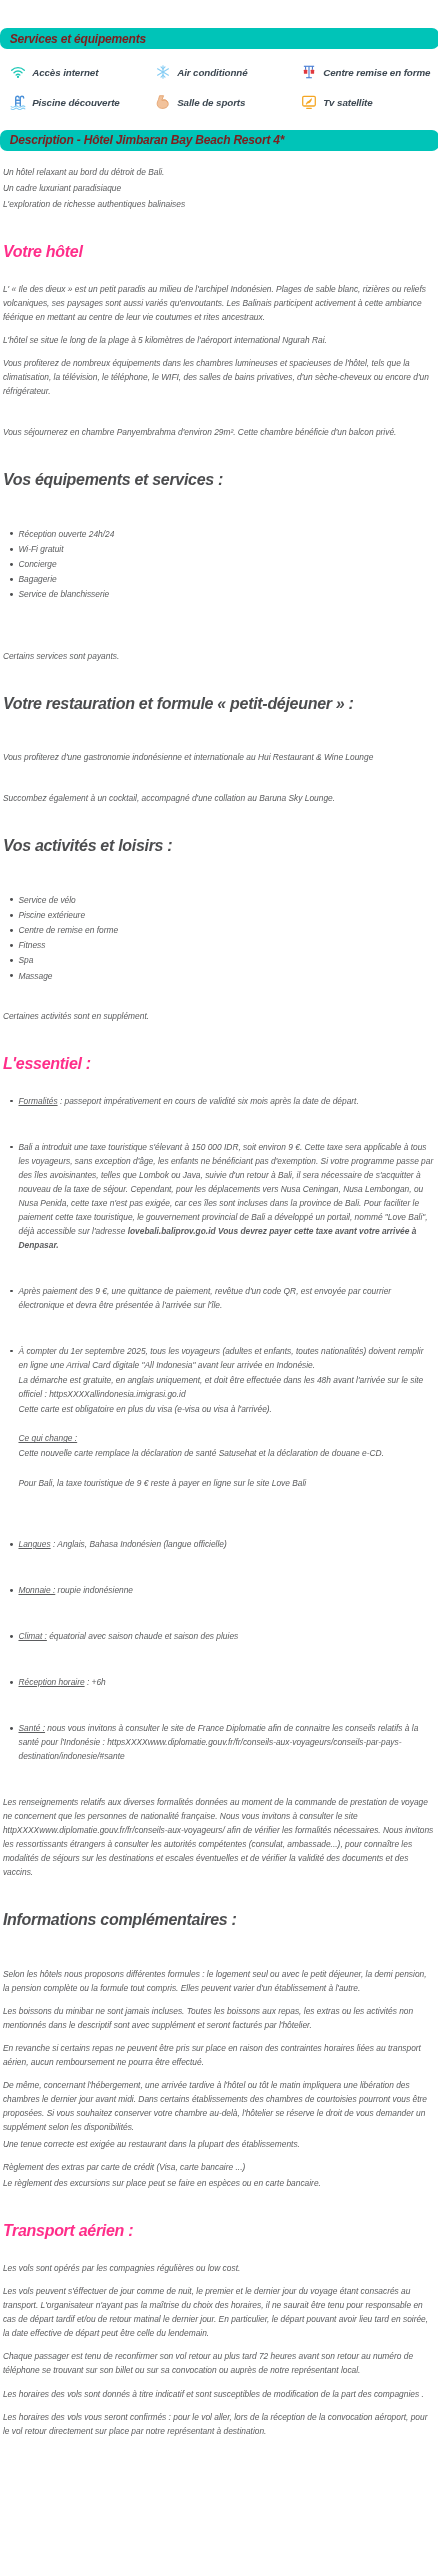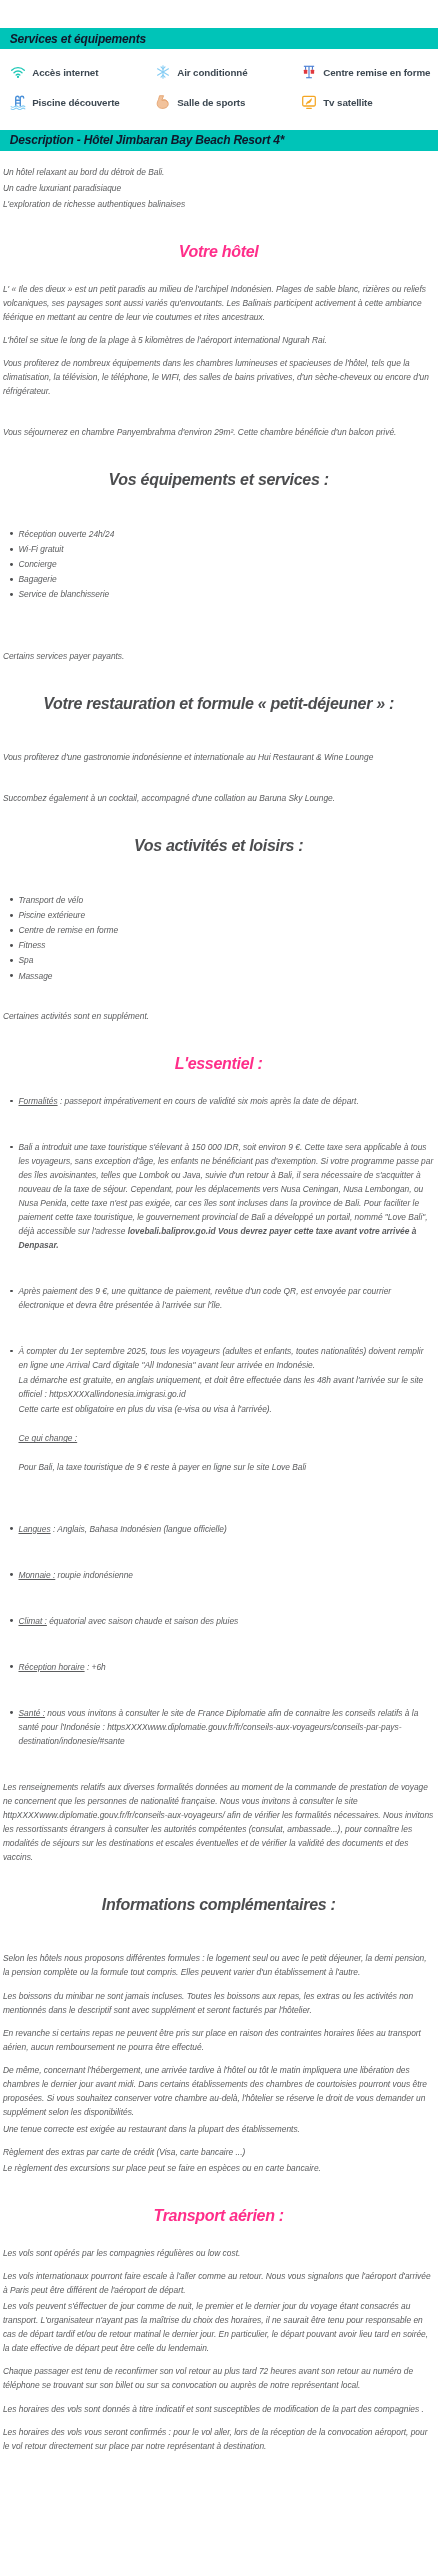--- a/index.html
+++ b/index.html
@@ -1,25 +1,25 @@
 <!DOCTYPE html>
 <html style="font-size:9.3px"><head>
 <meta charset="utf-8">
 <style>
   html,body{margin:0;padding:0;background:#fff;}
   .page{width:439px;min-height:2576px;background:#fff;font-family:"Liberation Sans",sans-serif;color:#5b5c5e;}
   .top-space{height:28px;}
-  .bar{background:#00c4b8;color:#0f172a;font-style:italic;font-weight:bold;font-size:12px;line-height:14px;padding:3.5px 0 3.5px 9.8px;letter-spacing:-0.2px;}
+  .bar{background:#00c4b8;color:#7f1d1d;font-style:italic;font-weight:bold;font-size:12px;line-height:14px;padding:3.5px 0 3.5px 9.8px;letter-spacing:-0.2px;border-radius:7px;}
   .amenities{display:grid;grid-template-columns:145px 146px 1fr;row-gap:14px;padding:15px 0 19.7px 9.8px;}
-  .amenity{display:flex;align-items:center;gap:6.4px;font-weight:bold;color:#3d4852;font-size:9.8px;letter-spacing:-0.1px;}
+  .amenity{display:flex;align-items:center;gap:6.4px;font-weight:bold;font-style:italic;color:#3d4852;font-size:9.8px;letter-spacing:-0.1px;}
   .aicon{width:16px;height:16px;flex:none;display:block;}
   .content{padding:14px 4.6px 28px 2.9px;font-style:italic;font-size:8.4px;line-height:14px;color:#5b5c5e;}
   .content .line{margin:0 0 2.3px;}
   .content .p{margin:0 0 9.3px;}
-  .h2{font-style:italic;font-weight:bold;font-size:16px;line-height:19.7px;letter-spacing:-0.3px;margin:31px 0 37px;color:#4c4d4f;text-align:center;}
+  .h2{font-style:italic;font-weight:bold;font-size:16px;line-height:19.7px;letter-spacing:-0.3px;margin:31px 0 37px;color:#4c4d4f;}
   .h2.pink{color:#ff2e8a;margin-bottom:19.7px;}
   .li{position:relative;padding-left:15.6px;margin:0 0 1.2px;}
   .li::before{content:"";position:absolute;left:7.5px;top:5.8px;width:2.9px;height:2.9px;border-radius:50%;background:#4c4d4f;}
   .li.sp{margin-bottom:32px;}
   .cont{padding-left:15.6px;margin:0 0 1.2px;}
   .b{font-weight:bold;}
   .u{text-decoration:underline;}
 </style>
 </head>
 <body>
@@ -119,63 +119,63 @@
       <div class="p"><span>Vous profiterez de nombreux équipements dans les chambres lumineuses et spacieuses de l'hôtel, tels que la climatisation, la télévision, le téléphone, le WIFI, des salles de bains privatives, d'un sèche-cheveux ou encore d'un réfrigérateur.</span></div>
       <div style="height: 17.4px;"></div>
       <div class="p"><span>Vous séjournerez en chambre Panyembrahma d'environ 29m². Cette chambre bénéficie d'un balcon privé.</span></div>
       <h2 class="h2 dark">Vos équipements et services :</h2>
       <div class="li"><span>Réception ouverte 24h/24</span></div>
       <div class="li"><span>Wi-Fi gratuit</span></div>
       <div class="li"><span>Concierge</span></div>
       <div class="li"><span>Bagagerie</span></div>
       <div class="li"><span>Service de blanchisserie</span></div>
       <div style="height: 46px;"></div>
-      <div class="p"><span>Certains services payer payants.</span></div>
+      <div class="p"><span>Certains services sont payants.</span></div>
       <h2 class="h2 dark">Votre restauration et formule « petit-déjeuner » :</h2>
       <div class="p"><span>Vous profiterez d'une gastronomie indonésienne et internationale au Hui Restaurant &amp; Wine Lounge</span></div>
       <div style="height: 17.4px;"></div>
       <div class="p"><span>Succombez également à un cocktail, accompagné d'une collation au Baruna Sky Lounge.</span></div>
       <h2 class="h2 dark">Vos activités et loisirs :</h2>
-      <div class="li"><span>Transport de vélo</span></div>
+      <div class="li"><span>Service de vélo</span></div>
       <div class="li"><span>Piscine extérieure</span></div>
       <div class="li"><span>Centre de remise en forme</span></div>
       <div class="li"><span>Fitness</span></div>
       <div class="li"><span>Spa</span></div>
       <div class="li"><span>Massage</span></div>
       <div style="height: 25.5px;"></div>
       <div class="p"><span>Certaines activités sont en supplément.</span></div>
       <h2 class="h2 pink">L'essentiel :</h2>
       <div class="li sp"><span class="u">Formalités</span><span> : passeport impérativement en cours de validité six mois après la date de départ.</span></div>
       <div class="li sp"><span>Bali a introduit une taxe touristique s'élevant à 150 000 IDR, soit environ 9 €. Cette taxe sera applicable à tous les voyageurs, sans exception d'âge, les enfants ne bénéficiant pas d'exemption. Si votre programme passe par des îles avoisinantes, telles que Lombok ou Java, suivie d'un retour à Bali, il sera nécessaire de s'acquitter à nouveau de la taxe de séjour. Cependant, pour les déplacements vers Nusa Ceningan, Nusa Lembongan, ou Nusa Penida, cette taxe n'est pas exigée, car ces îles sont incluses dans la province de Bali. Pour faciliter le paiement cette taxe touristique, le gouvernement provincial de Bali a développé un portail, nommé "Love Bali", déjà accessible sur l'adresse </span><span class="b">lovebali.baliprov.go.id  Vous devrez payer cette taxe avant votre arrivée à Denpasar.</span></div>
       <div class="li sp"><span>Après paiement des 9 €, une quittance de paiement, revêtue d'un code QR, est envoyée par courrier électronique et devra être présentée à l'arrivée sur l'île.</span></div>
       <div class="li"><span>À compter du 1er septembre 2025, tous les voyageurs (adultes et enfants, toutes nationalités) doivent remplir en ligne une Arrival Card digitale "All Indonesia" avant leur arrivée en Indonésie.</span></div>
       <div class="cont"><span>La démarche est gratuite, en anglais uniquement, et doit être effectuée dans les 48h avant l'arrivée sur le site officiel : httpsXXXXallindonesia.imigrasi.go.id</span></div>
       <div class="cont"><span>Cette carte est obligatoire en plus du visa (e-visa ou visa à l'arrivée).</span></div>
       <div style="height: 14px;"></div>
       <div class="cont"><span class="u">Ce qui change :</span></div>
+      <div class="cont"><span>Cette nouvelle carte remplace la déclaration de santé Satusehat et la déclaration de douane e-CD.</span></div>
       <div style="height: 14px;"></div>
       <div class="cont"><span>Pour Bali, la taxe touristique de 9 € reste à payer en ligne sur le site Love Bali</span></div>
       <div style="height: 46px;"></div>
       <div class="li sp"><span class="u">Langues</span><span> : Anglais, Bahasa Indonésien (langue officielle)</span></div>
       <div class="li sp"><span class="u">Monnaie :</span><span> roupie indonésienne</span></div>
       <div class="li sp"><span class="u">Climat :</span><span> équatorial avec saison chaude et saison des pluies</span></div>
       <div class="li sp"><span class="u">Réception horaire</span><span> : +6h</span></div>
       <div class="li sp"><span class="u">Santé :</span><span> nous vous invitons à consulter le site de France Diplomatie afin de connaitre les conseils relatifs à la santé pour l'Indonésie : httpsXXXXwww.diplomatie.gouv.fr/fr/conseils-aux-voyageurs/conseils-par-pays-destination/indonesie/#sante</span></div>
       <div class="p"><span>Les renseignements relatifs aux diverses formalités données au moment de la commande de prestation de voyage ne concernent que les personnes de nationalité française. Nous vous invitons à consulter le site httpXXXXwww.diplomatie.gouv.fr/fr/conseils-aux-voyageurs/ afin de vérifier les formalités nécessaires. Nous invitons les ressortissants étrangers à consulter les autorités compétentes (consulat, ambassade...), pour connaître les modalités de séjours sur les destinations et escales éventuelles et de vérifier la validité des documents et des vaccins.</span></div>
       <h2 class="h2 dark">Informations complémentaires :</h2>
       <div class="p"><span>Selon les hôtels nous proposons différentes formules : le logement seul ou avec le petit déjeuner, la demi pension, la pension complète ou la formule tout compris. Elles peuvent varier d'un établissement à l'autre.</span></div>
       <div class="p"><span>Les boissons du minibar ne sont jamais incluses. Toutes les boissons aux repas, les extras ou les activités non mentionnés dans le descriptif sont avec supplément et seront facturés par l'hôtelier.</span></div>
       <div class="p"><span>En revanche si certains repas ne peuvent être pris sur place en raison des contraintes horaires liées au transport aérien, aucun remboursement ne pourra être effectué.</span></div>
       <div class="line"><span>De même, concernant l'hébergement, une arrivée tardive à l'hôtel ou tôt le matin impliquera une libération des chambres le dernier jour avant midi. Dans certains établissements des chambres de courtoisies pourront vous être proposées. Si vous souhaitez conserver votre chambre au-delà, l'hôtelier se réserve le droit de vous demander un supplément selon les disponibilités.</span></div>
       <div class="p"><span>Une tenue correcte est exigée au restaurant dans la plupart des établissements.</span></div>
       <div class="line"><span>Règlement des extras par carte de crédit (Visa, carte bancaire ...)</span></div>
       <div class="p"><span>Le règlement des excursions sur place peut se faire en espèces ou en carte bancaire.</span></div>
       <h2 class="h2 pink">Transport aérien :</h2>
       <div class="p"><span>Les vols sont opérés par les compagnies régulières ou low cost.</span></div>
-      <div class="line"><span>Les vols internationaux pourront faire escale à l'aller comme au retour. Nous vous signalons que l'aéroport d'arrivée à Paris peut être différent de l'aéroport de départ.</span></div>
       <div class="p"><span>Les vols peuvent s'éffectuer de jour comme de nuit, le premier et le dernier jour du voyage étant consacrés au transport. L'organisateur n'ayant pas la maîtrise du choix des horaires, il ne saurait être tenu pour responsable en cas de départ tardif et/ou de retour matinal le dernier jour. En particulier, le départ pouvant avoir lieu tard en soirée, la date effective de départ peut être celle du lendemain.</span></div>
       <div class="p"><span>Chaque passager est tenu de reconfirmer son vol retour au plus tard 72 heures avant son retour au numéro de téléphone se trouvant sur son billet ou sur sa convocation ou auprès de notre représentant local.</span></div>
       <div class="p"><span>Les horaires des vols sont donnés à titre indicatif et sont susceptibles de modification de la part des compagnies .</span></div>
       <div class="p"><span>Les horaires des vols vous seront confirmés : pour le vol aller, lors de la réception de la convocation aéroport, pour le vol retour directement sur place par notre représentant à destination.</span></div>
       <div style="height: 11.6px;"></div>
     </div>
 </div>
 
 
 </body></html>

